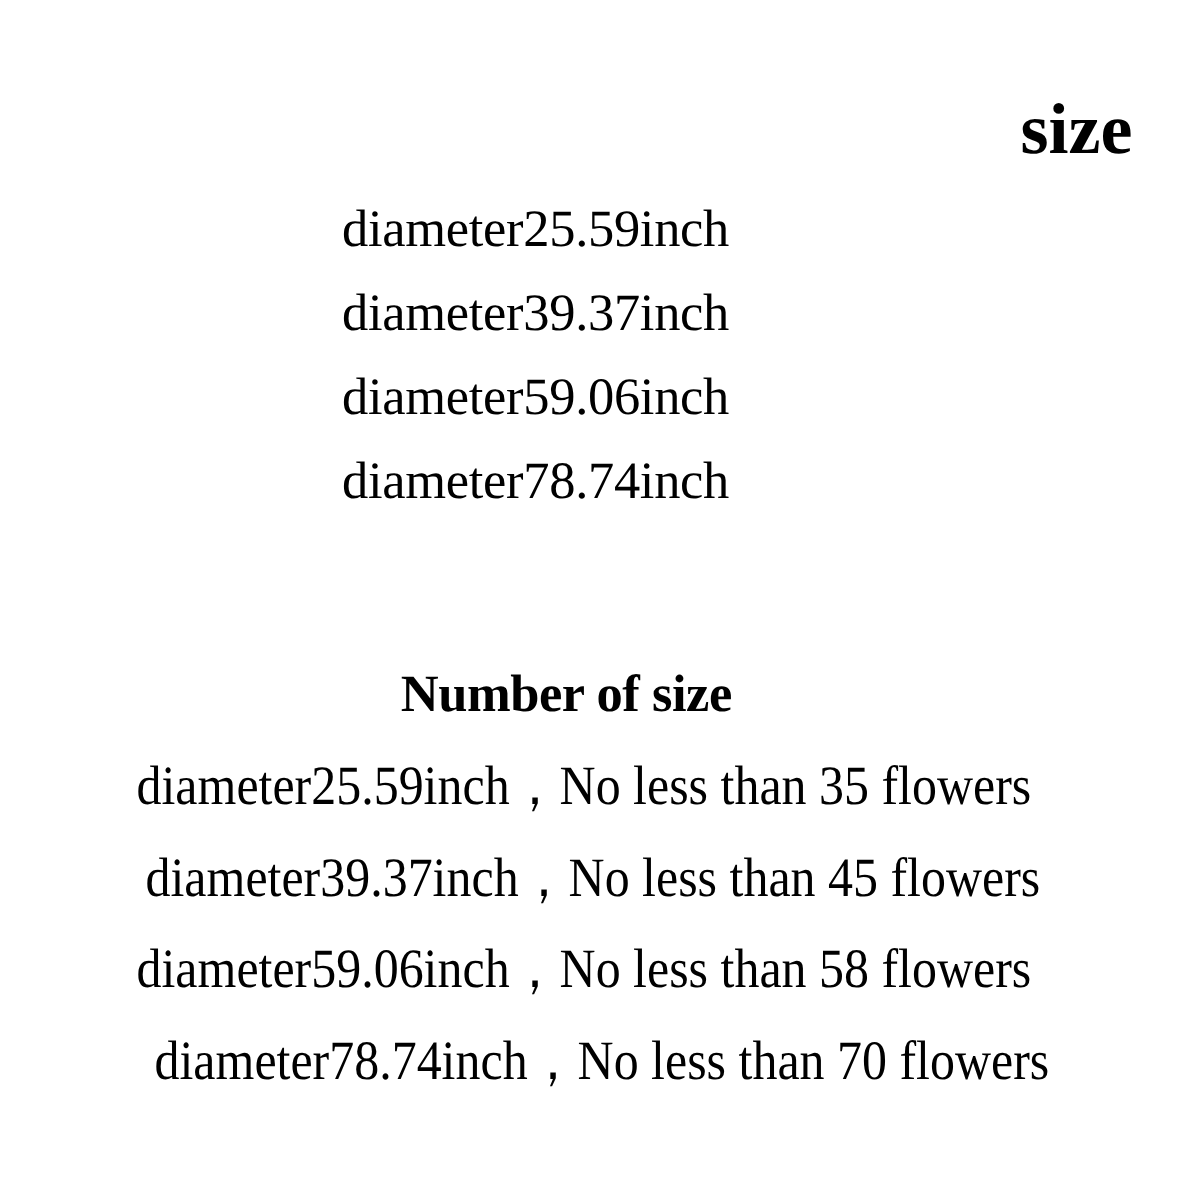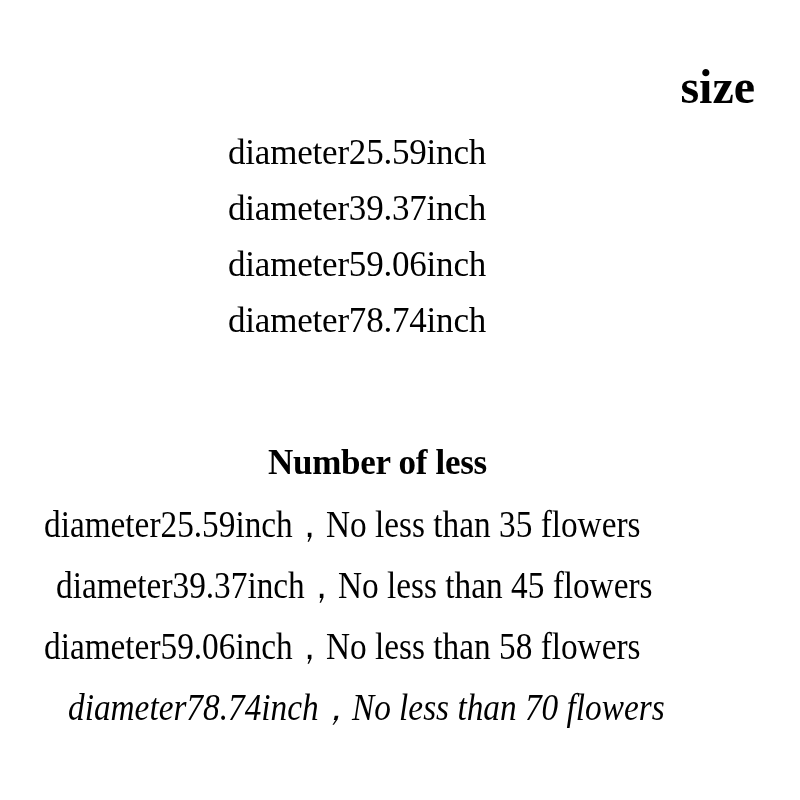--- a/index.html
+++ b/index.html
@@ -57,44 +57,45 @@
       margin: 0;
       padding: 0;
       list-style: none;
     }
     .roses-list li {
       height: 61px;
       line-height: 40px;
       white-space: nowrap;
       font-size: 37px;
       transform-origin: 0 0;
+      text-align: center;
     }
     .roses-list li .row-inner {
       display: inline-block;
       transform: scaleX(0.9);
       transform-origin: 0 50%;
     }
     .roses-list li:nth-child(1) { padding-left: 44px; }
     .roses-list li:nth-child(2) { padding-left: 56px; }
     .roses-list li:nth-child(3) { padding-left: 44px; }
-    .roses-list li:nth-child(4) { padding-left: 68px; font-style: italic; }
+    .roses-list li:nth-child(4) { padding-left: 68px; }
   </style>
 </head>
 <body>
 
 <h1 id="size-title" class="section-title">size</h1>
 
 <ul class="size-list">
   <li>diameter25.59inch</li>
   <li>diameter39.37inch</li>
   <li>diameter59.06inch</li>
   <li>diameter78.74inch</li>
 </ul>
 
-<h2 id="roses-title" class="section-title">Number of less</h2>
+<h2 id="roses-title" class="section-title">Number of size</h2>
 
 <ul class="roses-list">
   <li>
     <span class="row-inner"><span>diameter25.59inch</span><span>，</span><span>No less than 35 flowers</span></span>
   </li>
   <li>
     <span class="row-inner"><span>diameter39.37inch</span><span>，</span><span>No less than 45 flowers</span></span>
   </li>
   <li>
     <span class="row-inner"><span>diameter59.06inch</span><span>，</span><span>No less than 58 flowers</span></span>

